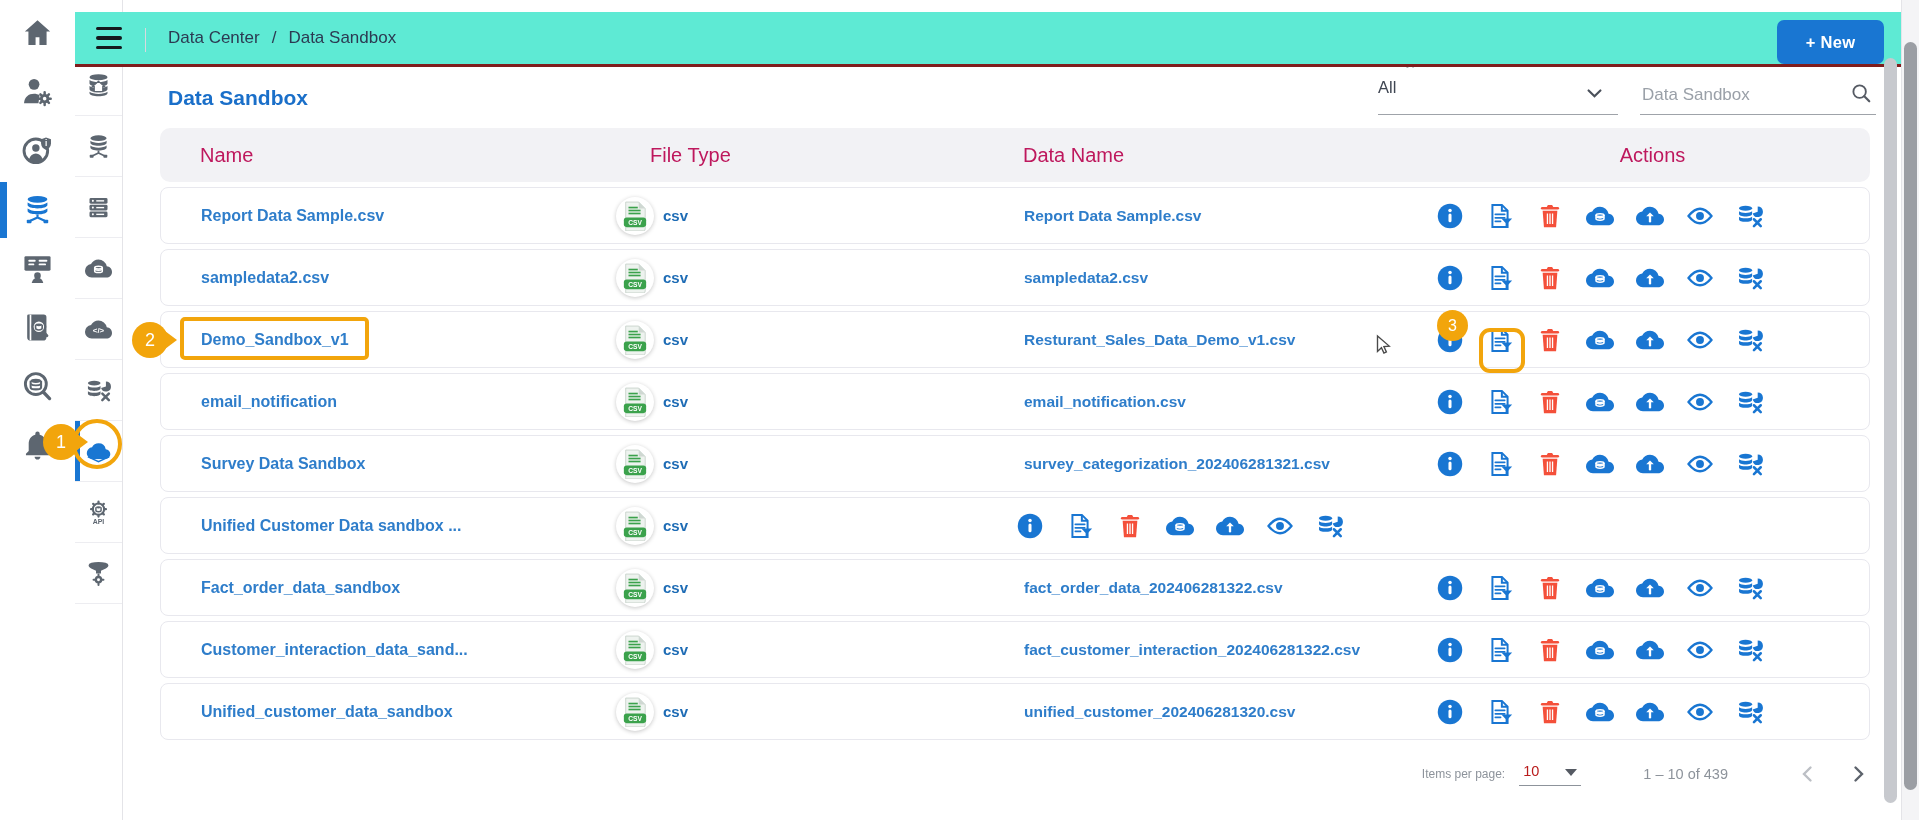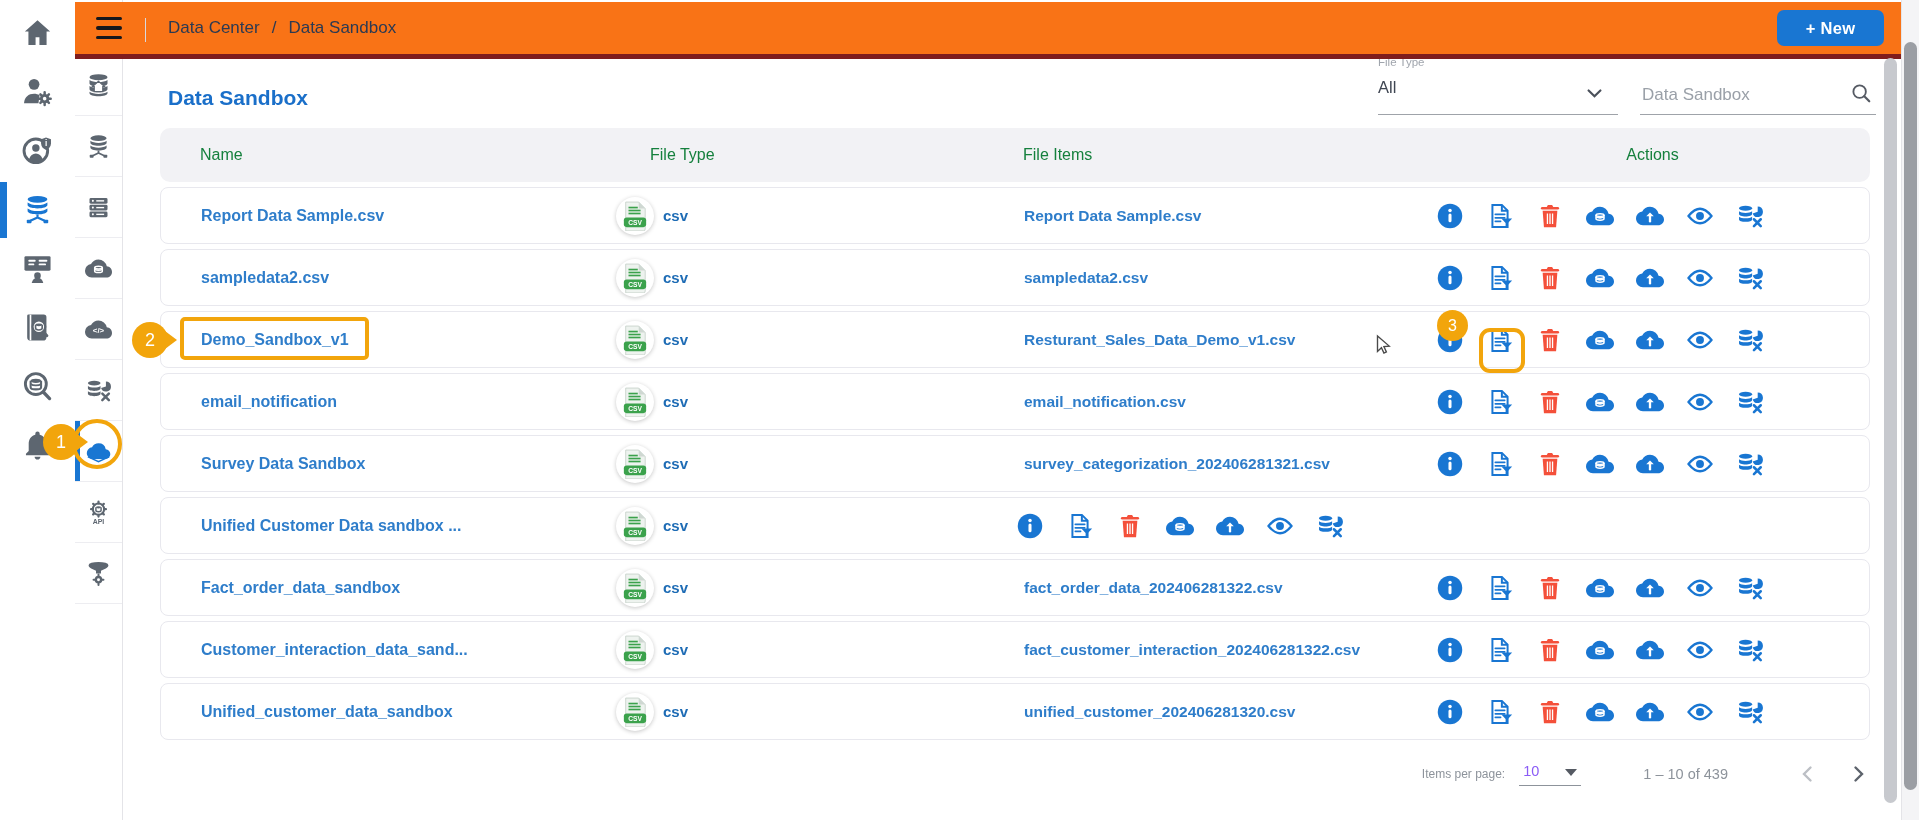--- a/index.html
+++ b/index.html
@@ -16,68 +16,68 @@
   .rail1-item.active .wrap{color:#1976d2;}
   .rail1-item.active::before{content:'';position:absolute;left:0;top:-11px;height:56px;width:7px;background:#1976d2;}
   #rail2{position:absolute;left:75px;top:0;width:47px;height:820px;background:#fff;border-right:1px solid #e4e4e8;z-index:5;}
   #rail2-items{position:absolute;top:55px;left:0;width:47px;}
   .rail2-item{position:relative;width:47px;height:60px;display:flex;align-items:center;justify-content:center;border-bottom:1px solid #ededf1;color:#5d6670;}
   .rail2-item .wrap{width:27px;height:27px;}
   .rail2-item.active{color:#1976d2;}
   .rail2-item.active::before{content:'';position:absolute;left:0;top:0;bottom:0;width:5px;background:#1976d2;}
 
   
-  #topbar{position:absolute;left:75px;top:2px;right:0;height:52px;background:#f97316;border-bottom:5px solid #7f1d1d;z-index:6;}
+  #topbar{position:absolute;left:75px;top:12px;right:0;height:52px;background:#5eead4;border-bottom:3px solid #7f1d1d;z-index:6;}
   #hamburger{position:absolute;left:21px;top:15px;width:26px;height:22px;display:flex;flex-direction:column;justify-content:space-between;cursor:pointer;}
   #hamburger span{display:block;height:3.4px;background:#15181d;border-radius:2px;}
   #tb-divider{position:absolute;left:70px;top:16px;width:1px;height:24px;background:#d9d9de;}
   #breadcrumb{position:absolute;left:93px;top:0;height:52px;display:flex;align-items:center;font-size:17px;color:#2c3a52;}
   #breadcrumb .sep{margin:0 12px;}
-  #new-btn{position:absolute;right:35px;top:8px;width:107px;height:36px;background:#1976d2;color:#fff;border:none;border-radius:7px;
+  #new-btn{position:absolute;right:35px;top:8px;width:107px;height:44px;background:#1976d2;color:#fff;border:none;border-radius:7px;
            font-size:16.5px;font-weight:bold;font-family:"Liberation Sans",sans-serif;cursor:pointer;letter-spacing:.3px;}
 
   
   #content{position:absolute;left:122px;top:52px;right:0;bottom:0;background:#fff;}
   #page-title{position:absolute;left:46px;top:20px;font-size:21px;font-weight:bold;color:#1a6fc9;}
 
   #filetype{position:absolute;left:1256px;top:4px;width:240px;height:58px;border-bottom:1px solid #9fa3a9;cursor:pointer;}
   #filetype .lbl{position:absolute;left:0;top:0;font-size:11.5px;color:#a0a5ad;}
   #filetype .val{position:absolute;left:0;top:22px;font-size:16.5px;color:#3f4652;}
   #filetype .chev{position:absolute;right:16px;bottom:16px;width:15px;height:9px;color:#4a505a;}
 
   #searchbox{position:absolute;left:1518px;top:4px;width:236px;height:58px;border-bottom:1px solid #9fa3a9;}
   #searchbox input{position:absolute;left:0;bottom:8px;width:200px;border:none;outline:none;font-size:17px;color:#3f4652;
                    font-family:"Liberation Sans",sans-serif;background:transparent;}
   #searchbox input::placeholder{color:#9aa0a8;opacity:1;}
   #searchbox .mag{position:absolute;right:4px;bottom:10px;width:22px;height:22px;color:#555a63;}
 
   
   #table{position:absolute;left:38px;top:76px;width:1710px;}
   .grid{display:grid;grid-template-columns:455px 400px 420px 1fr;align-items:center;}
-  #thead{height:54px;background:#f2f2f5;border-radius:10px;color:#15803d;font-size:16px;}
+  #thead{height:54px;background:#f2f2f5;border-radius:10px;color:#be185d;font-size:20px;}
   #thead .c1{padding-left:40px;}
   #thead .c2{padding-left:35px;}
   #thead .c3{padding-left:8px;}
   #thead .c4{text-align:center;}
   .trow{height:57px;margin-top:5px;background:#fff;border:1px solid #e8e8ee;border-radius:8px;box-sizing:border-box;}
   .row-name{padding-left:40px;font-size:16px;font-weight:bold;color:#2e7dca;cursor:pointer;white-space:nowrap;overflow:hidden;}
   .ft-cell{display:flex;align-items:center;}
   .csv-badge{width:38px;height:38px;border-radius:50%;background:#fff;box-shadow:0 1px 4px rgba(0,0,0,.22);display:flex;align-items:center;justify-content:center;}
   .csv-badge svg{width:26px;height:30px;}
   .ft-label{margin-left:9px;font-size:15px;font-weight:bold;color:#1e6cb5;}
   .row-file{padding-left:8px;font-size:15.5px;font-weight:bold;color:#2e7dca;cursor:pointer;white-space:nowrap;overflow:hidden;}
   .actions-cell{display:flex;align-items:center;gap:22px;}
   .action-btn{width:28px;height:28px;color:#1976d2;cursor:pointer;flex:0 0 auto;}
   .action-btn.red{color:#f4503a;}
 
   
   #pagination{position:absolute;left:38px;top:700px;width:1710px;height:44px;display:flex;align-items:center;justify-content:flex-end;color:#8d939b;}
   #pagination .ipp-label{font-size:12px;}
   #ipp-select{margin-left:14px;display:flex;align-items:flex-end;gap:26px;border-bottom:1px solid #8d939b;padding:0 4px 6px 4px;cursor:pointer;}
-  #ipp-select .val{font-size:14.5px;color:#8b5cf6;}
+  #ipp-select .val{font-size:14.5px;color:#b91c1c;}
   #ipp-select .caret{width:0;height:0;border-left:6px solid transparent;border-right:6px solid transparent;border-top:7px solid #555a63;margin-bottom:3px;}
   #range{margin-left:62px;font-size:14.5px;text-align:right;}
   #pg-prev{margin-left:68px;width:24px;height:24px;color:#bcbfc5;cursor:pointer;}
   #pg-next{margin-left:26px;width:24px;height:24px;color:#5d636c;cursor:pointer;}
 
   
   #sb-outer{position:absolute;right:0;top:0;width:17px;height:820px;background:#f4f4f6;border-left:1px solid #e4e4e8;z-index:40;}
   #sb-outer .thumb{position:absolute;right:2px;top:42px;width:13px;height:748px;background:#9b9ea4;border-radius:7px;}
   #sb-inner{position:absolute;left:1884px;top:58px;width:13px;height:745px;background:#c7c9ce;border-radius:7px;z-index:39;}
 
@@ -461,21 +461,21 @@
           <svg class="ic">
             <use href="#s-search"></use>
           </svg>
         </span>
     </div>
 
     <section id="table">
       <div id="thead" class="grid">
         <span class="c1">Name</span>
         <span class="c2">File Type</span>
-        <span class="c3">File Items</span>
+        <span class="c3">Data Name</span>
         <span class="c4">Actions</span>
       </div>
       <div id="tbody">
           <div class="trow grid">
     <a class="row-name">Report Data Sample.csv</a>
     <div class="ft-cell">
       <span class="csv-badge">
                 <svg>
                   <use href="#s-csvfile"></use>
                 </svg>

